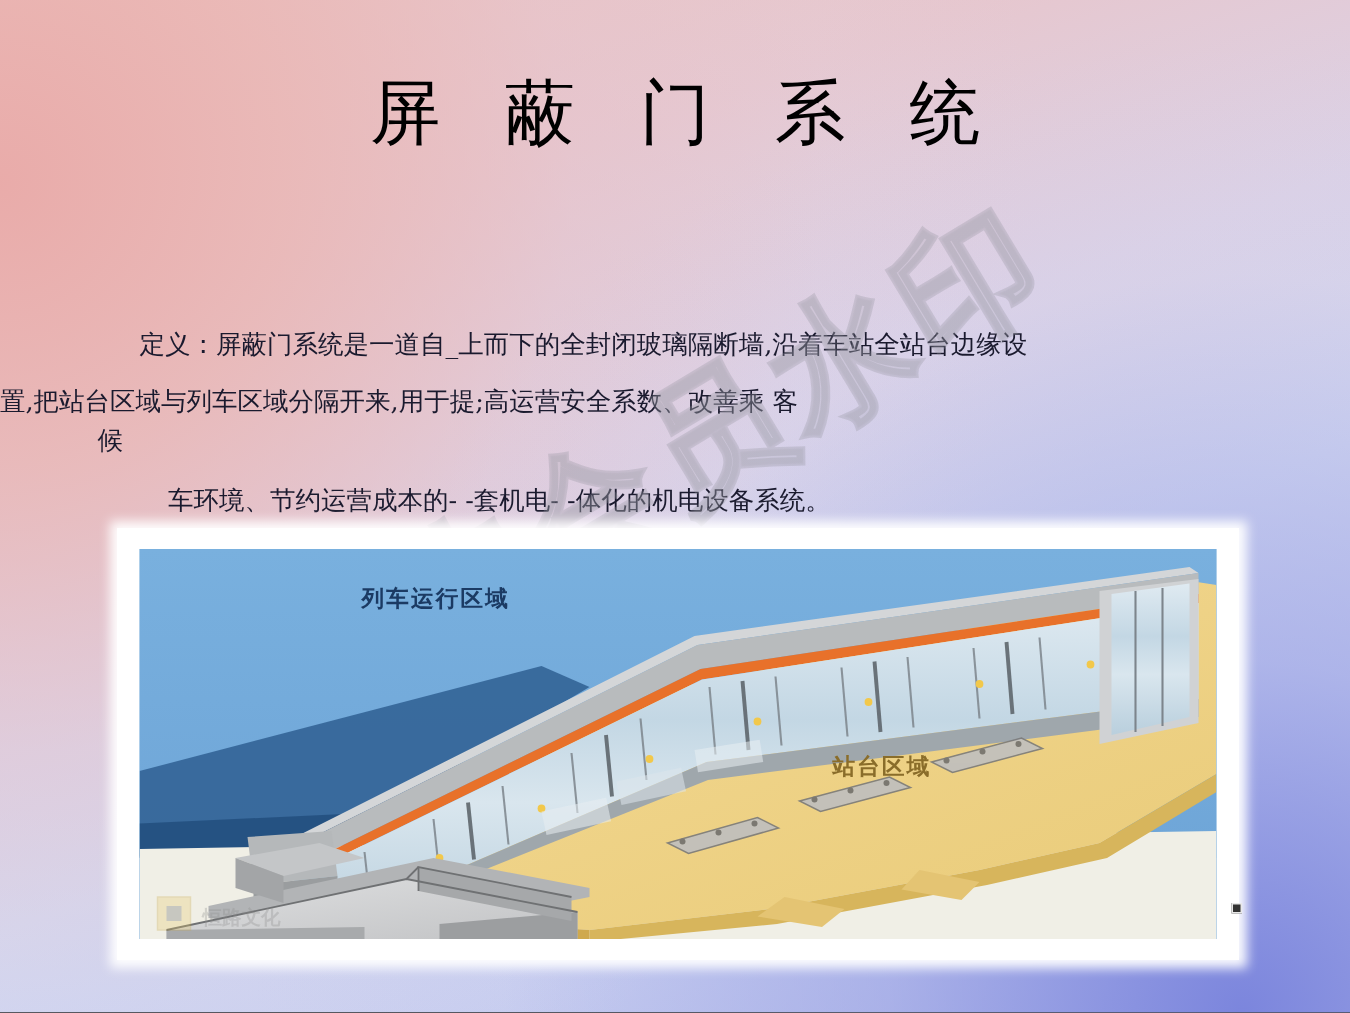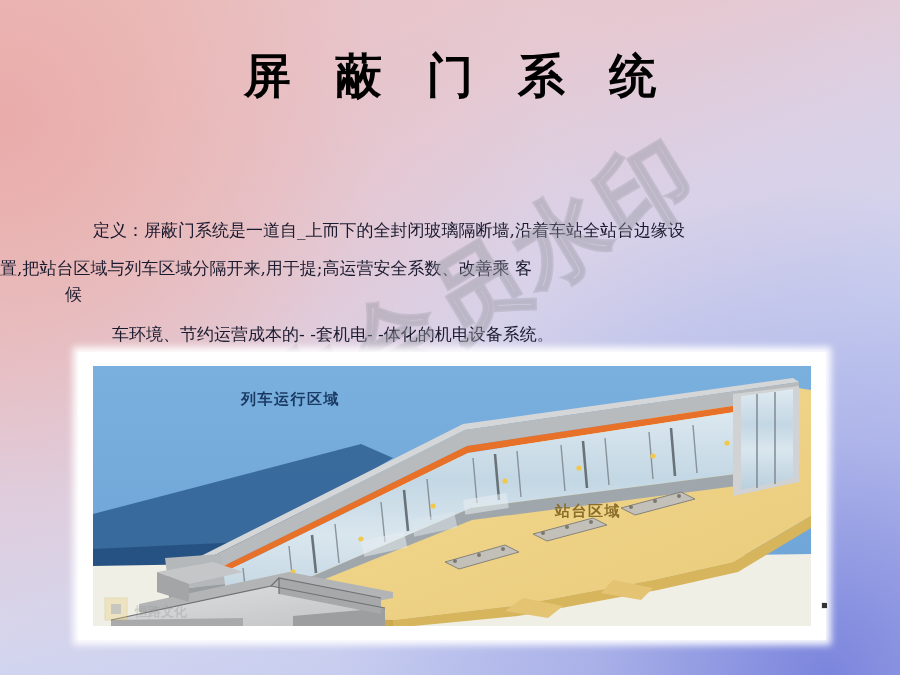--- a/index.html
+++ b/index.html
@@ -53,21 +53,21 @@
     left: 0;
     top: 50px;
     width: 900px;
     text-align: center;
     z-index: 3;
   }
   #title .title-text {
     display: inline-block;
     font-family: "DejaVu Serif", "Liberation Serif", serif;
     font-size: 47px;
-    font-weight: bold;
+    font-weight: normal;
     color: #000000;
     letter-spacing: 14px;
     line-height: 1.12;
     text-indent: 14px;
     white-space: nowrap;
   }
 
   
   #body-block {
     position: absolute;

